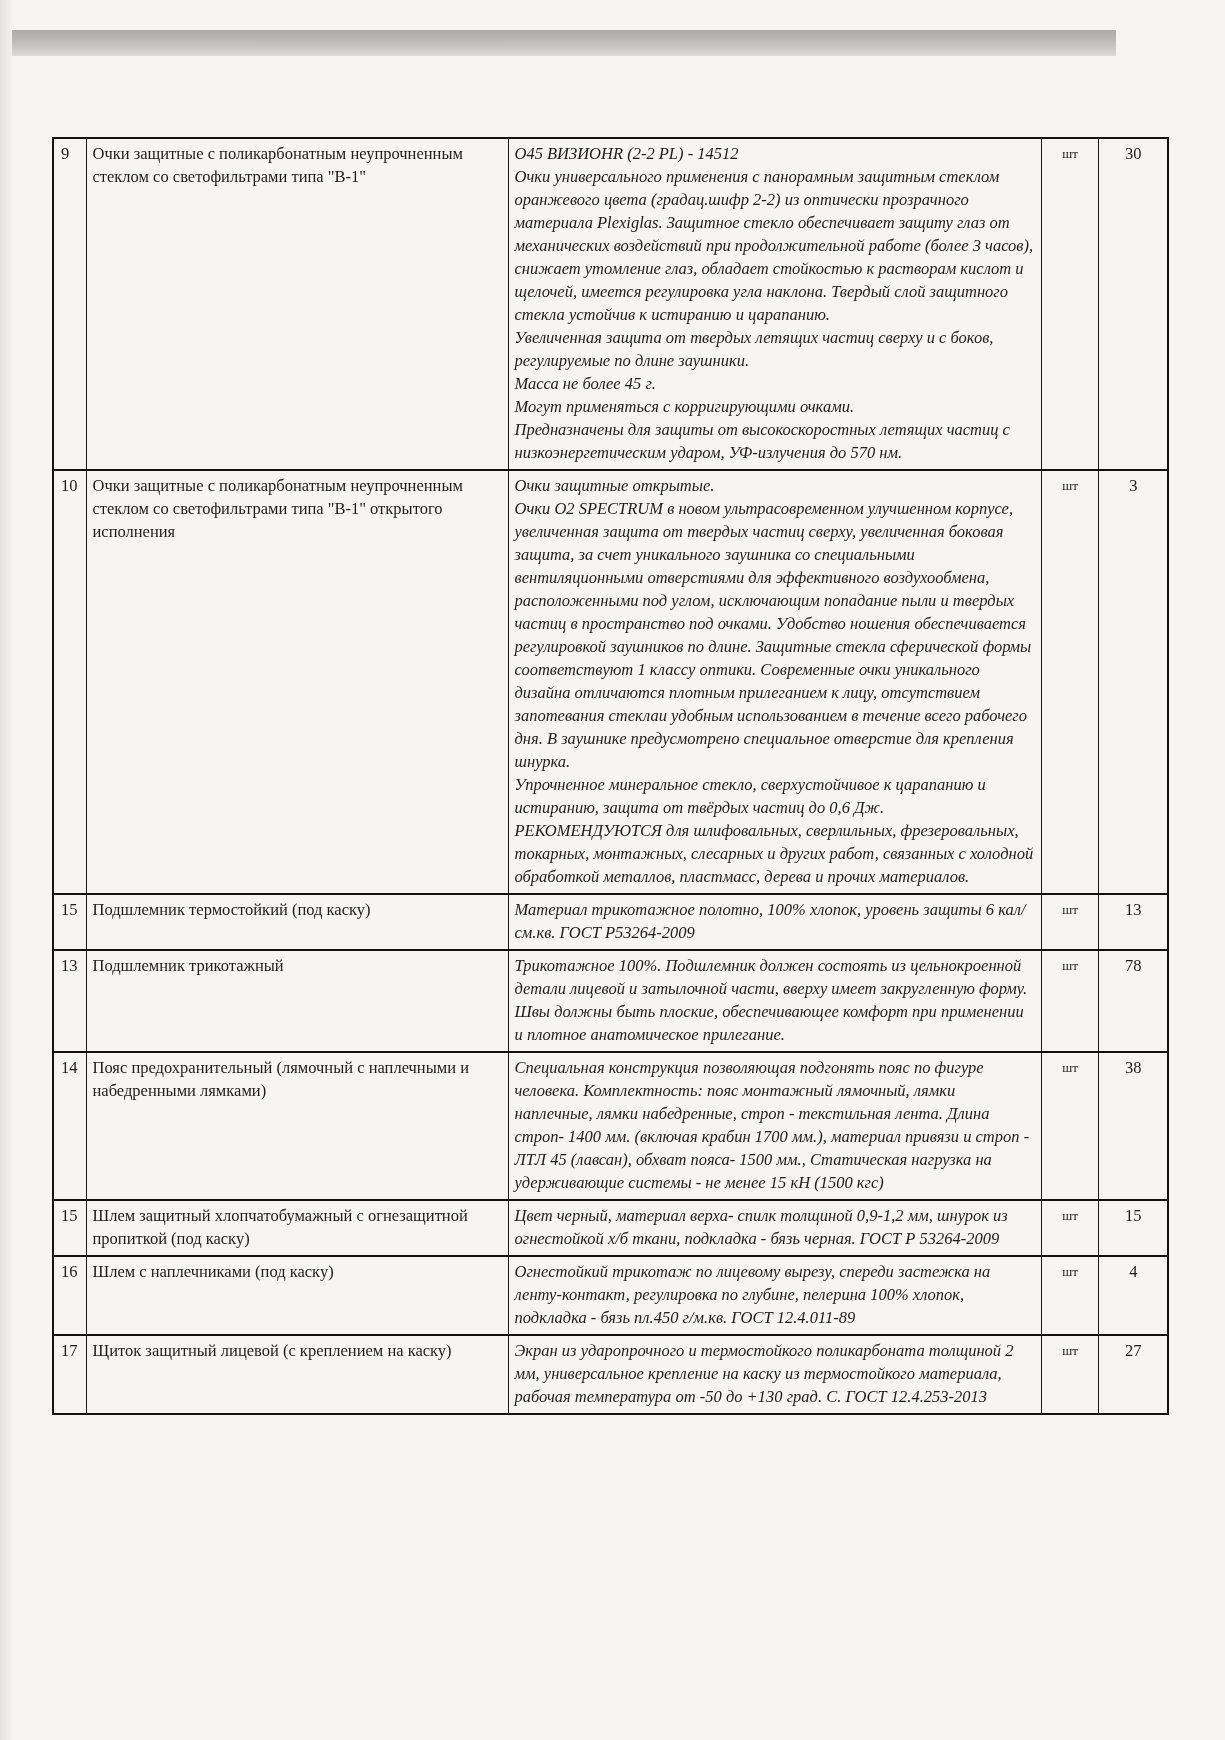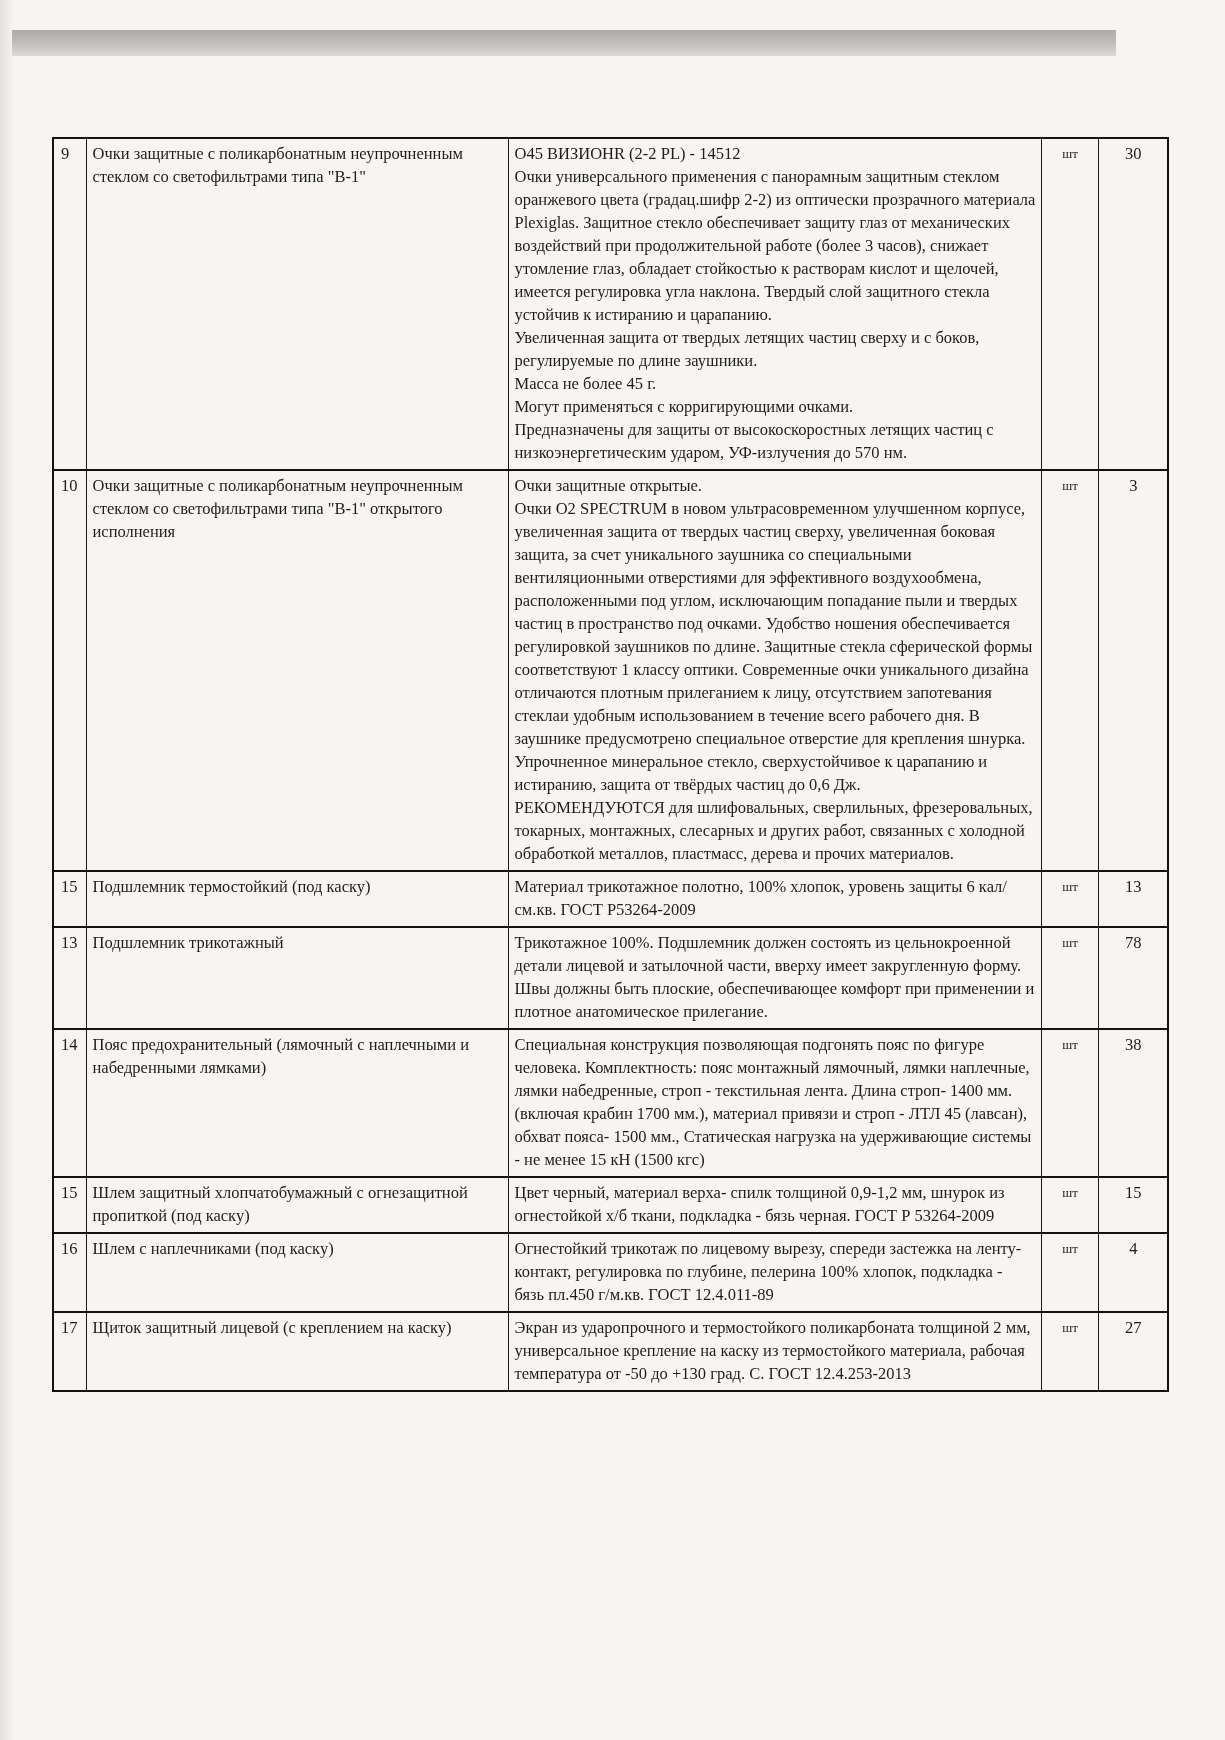--- a/index.html
+++ b/index.html
@@ -54,20 +54,21 @@
   .spec-table {
     border: 2px solid #141210;
   }
   td.c-num {
     text-align: left;
     padding-left: 7px;
   }
   td.c-name { padding-right: 10px; }
   td.c-desc {
     white-space: pre-line;
+    font-style: italic;
   }
   td.c-unit {
     text-align: center;
     font-size: 13px;
   }
   td.c-qty {
     text-align: center;
     margin-top: 8px;
   }
   col.w-num  { width: 33px;  }

